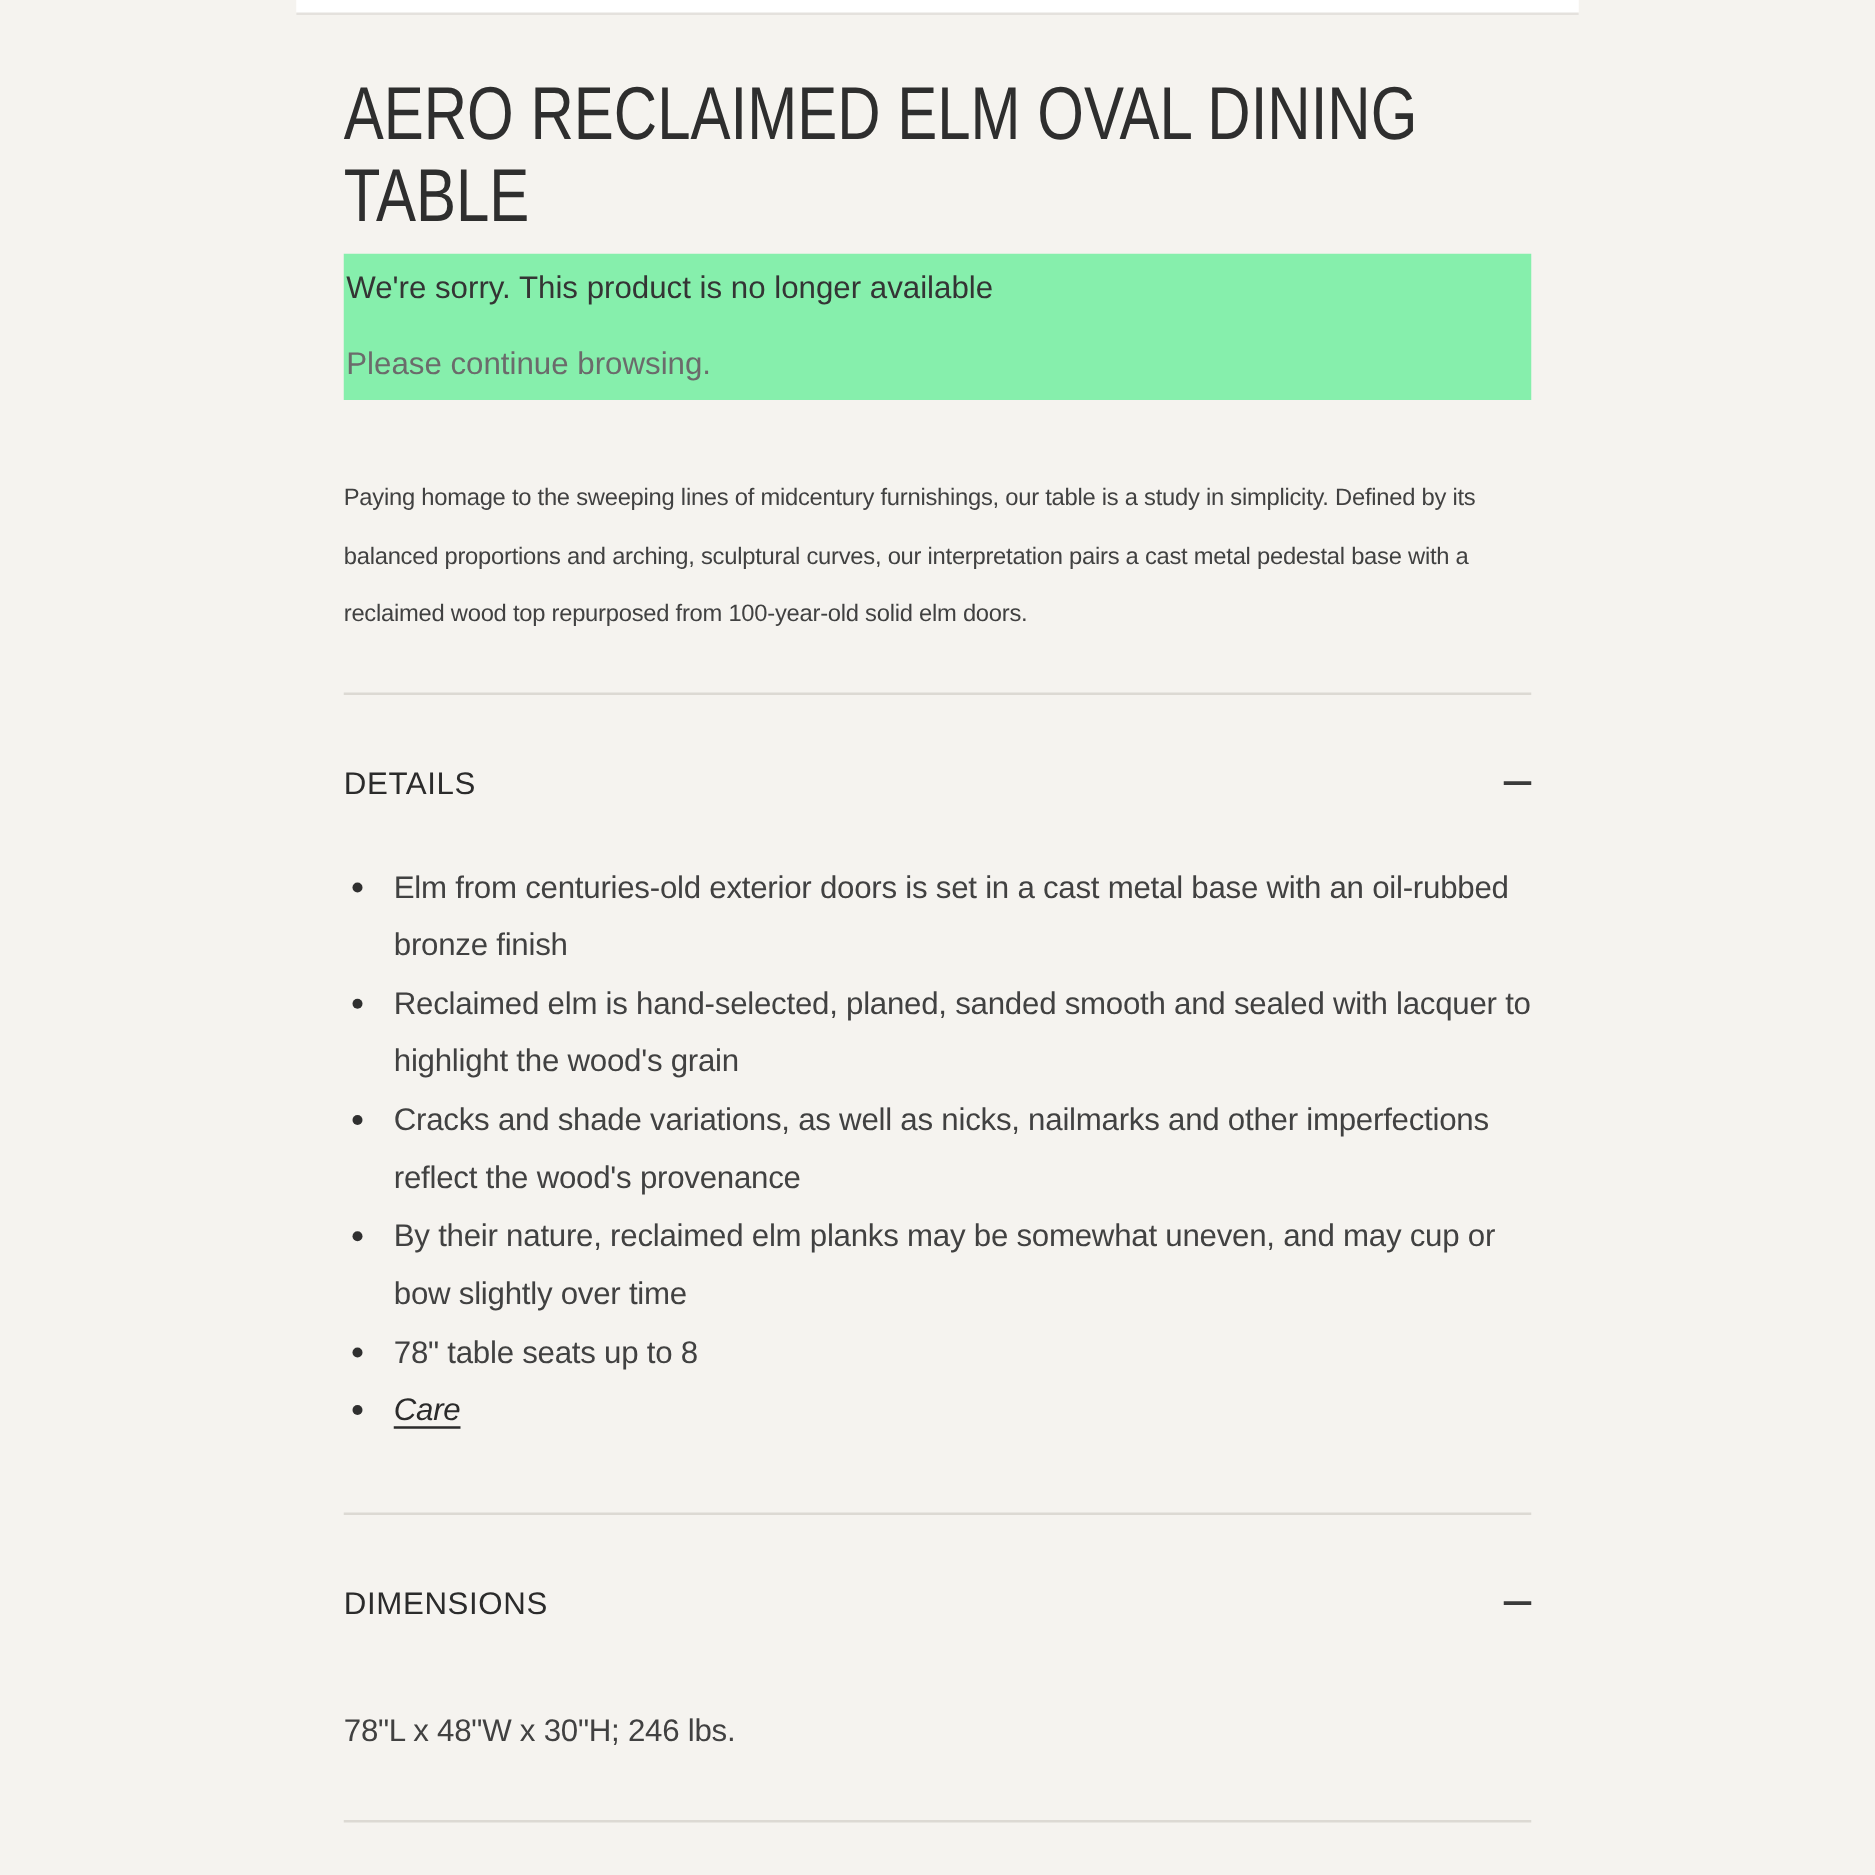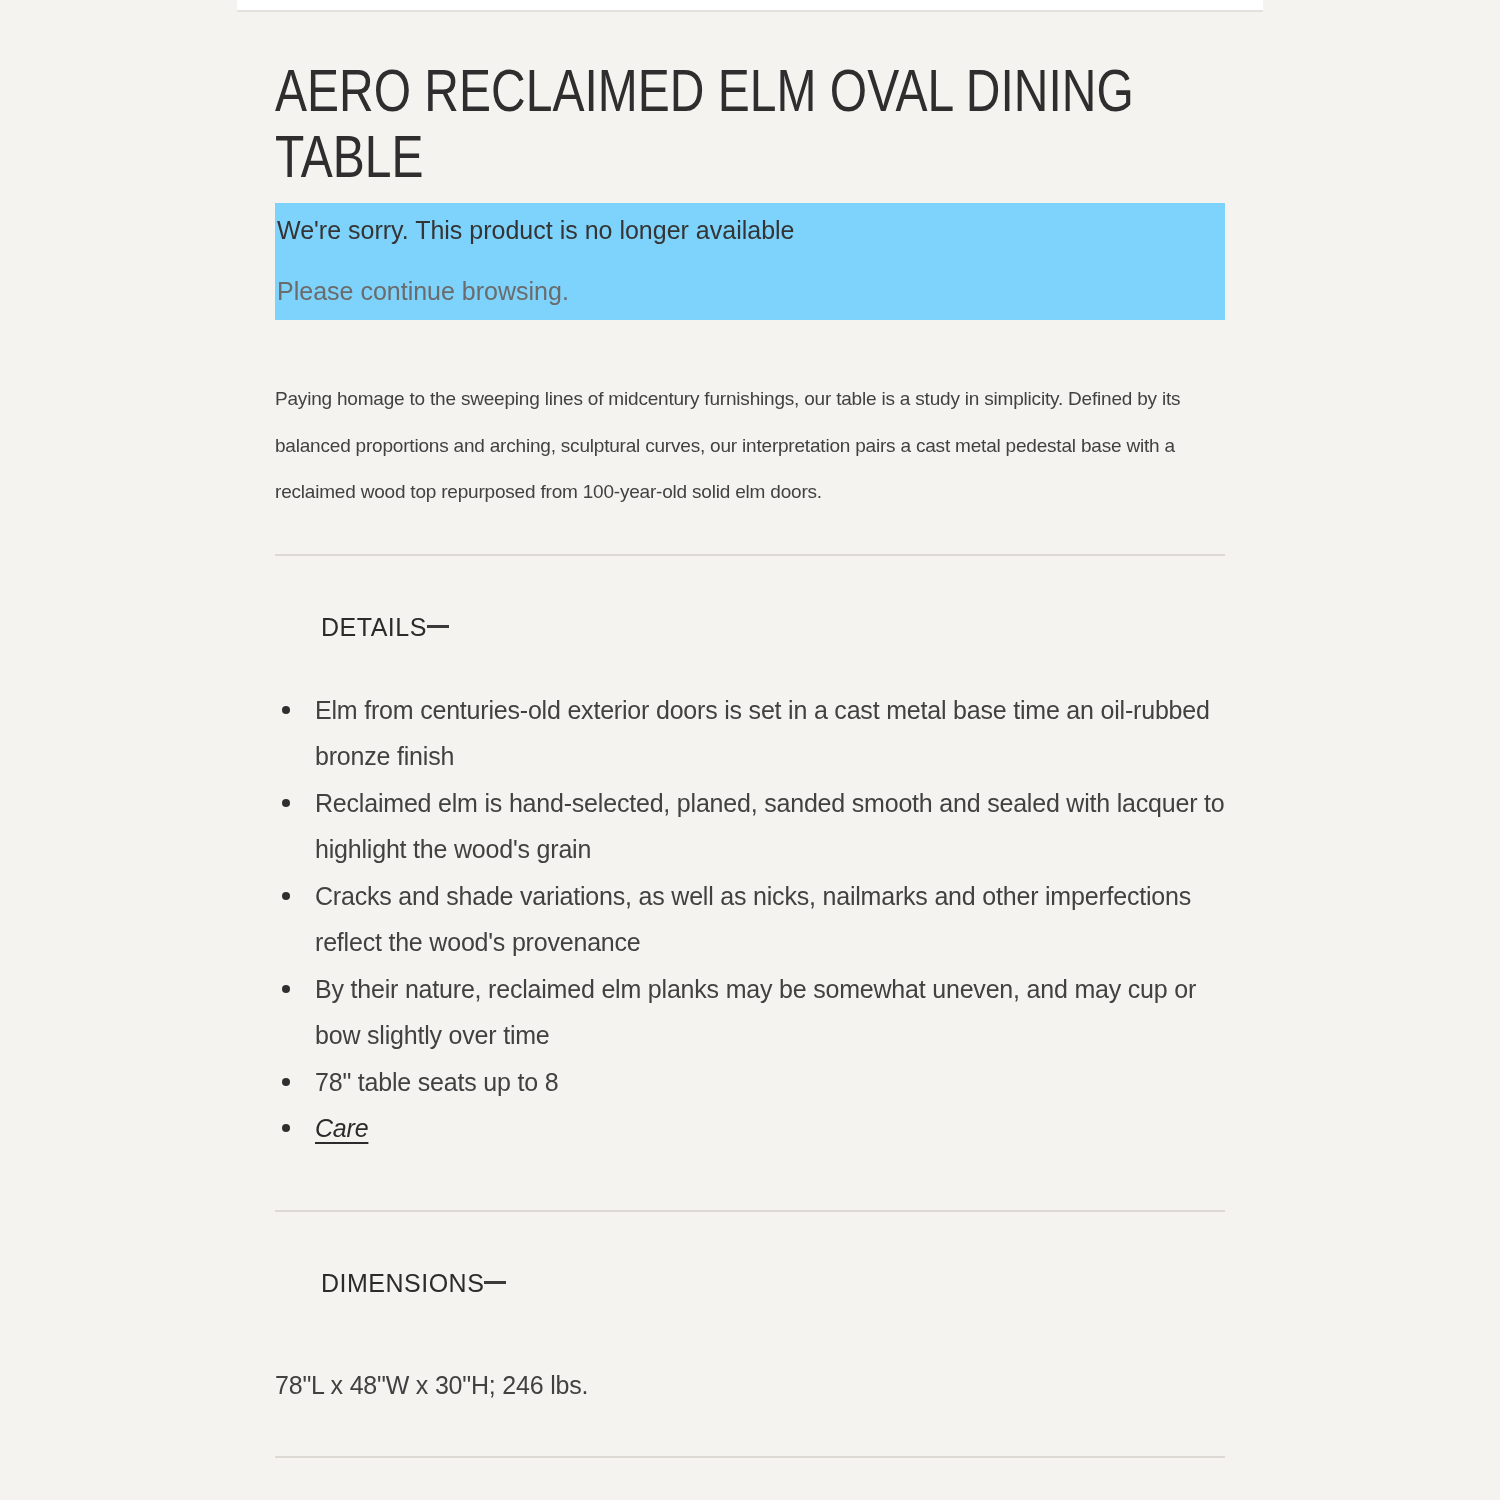--- a/index.html
+++ b/index.html
@@ -24,21 +24,21 @@
     line-height: 66px;
     color: #2e2e2e;
     letter-spacing: 0px;
     width: 1188px;
     transform: scaleX(0.80);
     transform-origin: left top;
   }
 
   .notice {
     margin-top: 13px;
-    background: #7dd3fc;
+    background: #86efac;
     padding: 10px 2px 12px 2px;
   }
   .notice-line1 {
     font-size: 25px;
     line-height: 34px;
     color: #343434;
     font-weight: 400;
   }
   .notice-line2 {
     margin-top: 27px;
@@ -62,22 +62,22 @@
     border-top: 2px solid #dcd9d3;
   }
   .divider-1 { margin-top: 38px; }
   .divider-2 { margin-top: 58px; }
   .divider-3 { margin-top: 48px; }
 
   .section-header {
     margin-top: 56px;
     display: flex;
     align-items: center;
+    justify-content: space-between;
     cursor: pointer;
-    margin-left: 46px;
   }
   .section-heading {
     font-size: 25px;
     font-weight: 400;
     letter-spacing: 0.5px;
     line-height: 30px;
     color: #2b2b2b;
   }
   .minus-icon {
     display: inline-block;
@@ -145,21 +145,21 @@
     <p class="description">Paying homage to the sweeping lines of midcentury furnishings, our table is a study in simplicity. Defined by its balanced proportions and arching, sculptural curves, our interpretation pairs a cast metal pedestal base with a reclaimed wood top repurposed from 100-year-old solid elm doors.</p>
 
     <hr class="divider divider-1">
 
     <div class="section-header">
       <span class="section-heading">DETAILS</span>
       <span class="minus-icon"></span>
     </div>
 
     <ul class="details-list">
-      <li>Elm from centuries-old exterior doors is set in a cast metal base time an oil-rubbed bronze finish</li>
+      <li>Elm from centuries-old exterior doors is set in a cast metal base with an oil-rubbed bronze finish</li>
       <li>Reclaimed elm is hand-selected, planed, sanded smooth and sealed with lacquer to highlight the wood's grain</li>
       <li>Cracks and shade variations, as well as nicks, nailmarks and other imperfections reflect the wood's provenance</li>
       <li>By their nature, reclaimed elm planks may be somewhat uneven, and may cup or bow slightly over time</li>
       <li>78" table seats up to 8</li>
       <li>
         <a class="care-link">Care</a>
       </li>
     </ul>
 
     <hr class="divider divider-2">

